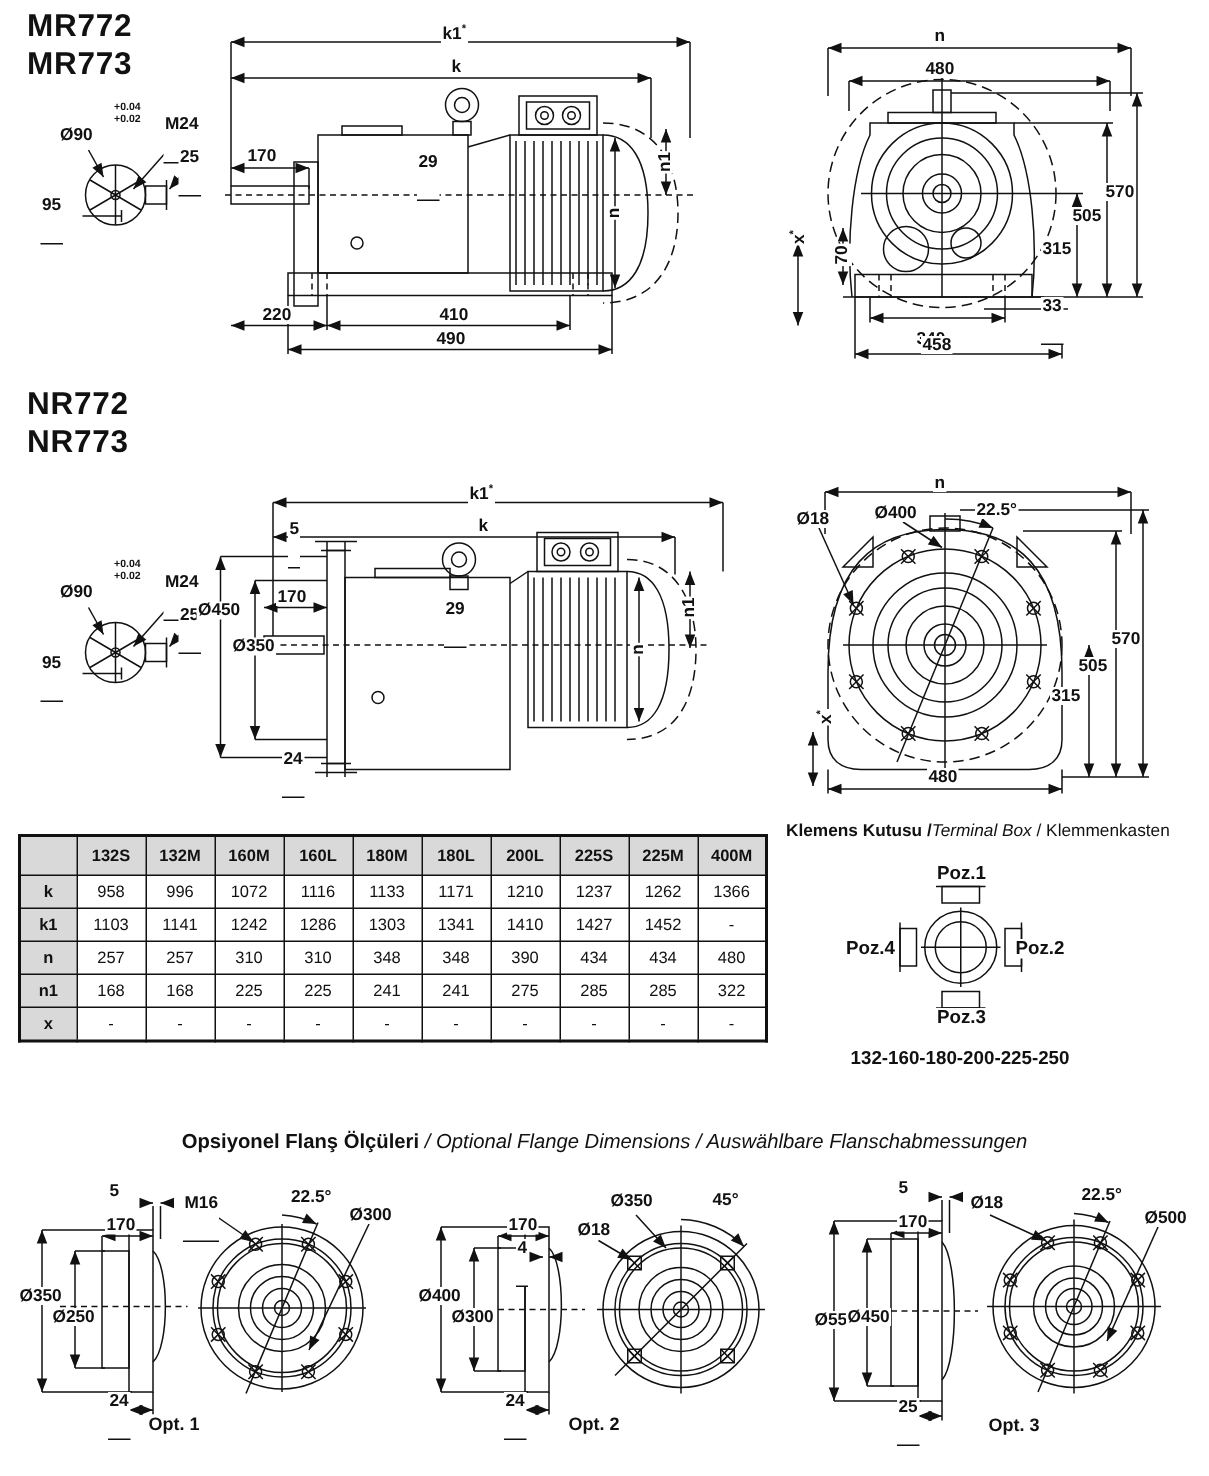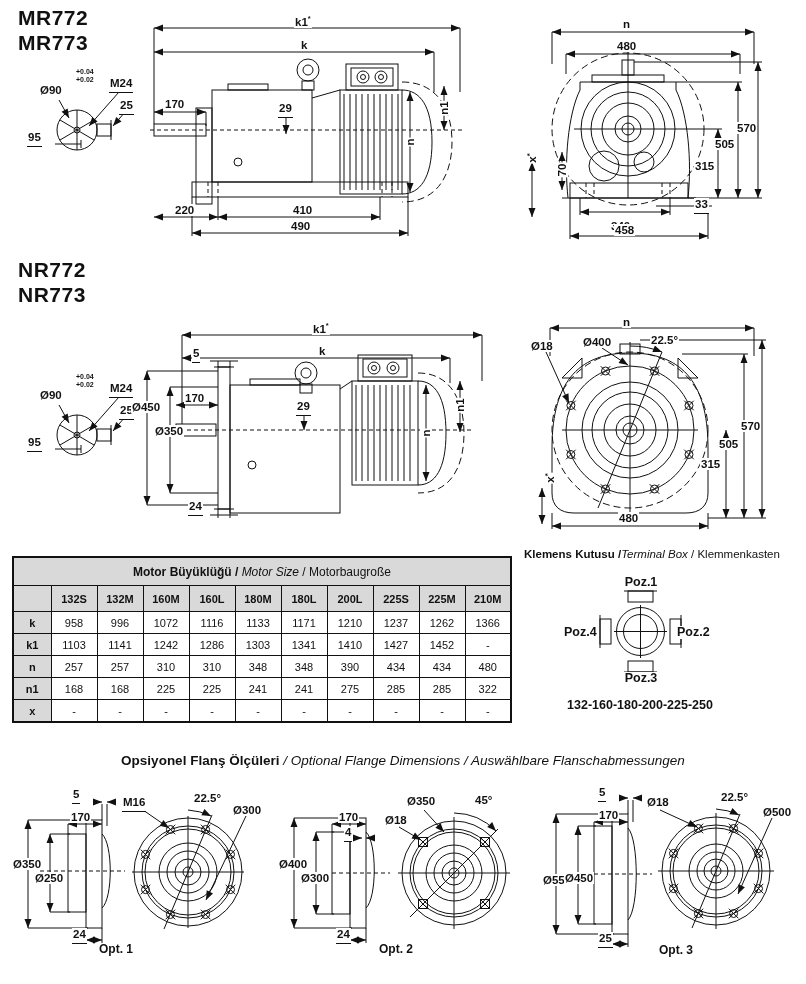--- a/index.html
+++ b/index.html
@@ -2,21 +2,21 @@
 <html><head>
 <meta charset="utf-8">
 <style>
 html,body{margin:0;padding:0}
 body{width:806px;height:984px;position:relative;background:#fff;font-family:"Liberation Sans",sans-serif;color:#111;overflow:hidden}
 .abs{position:absolute}
 .model{font-size:21px;font-weight:bold;line-height:25px;letter-spacing:.5px}
 .lbl{position:absolute;font-size:11.5px;font-weight:bold;line-height:1.05;white-space:nowrap;background:#fff;padding:0 1px;z-index:3}
 .lbl sup{font-size:7.5px}
 .sm{font-size:7px;line-height:1.1}
-.u{border-bottom:1.4px solid #111;padding-bottom:3px}
+.u{border-bottom:1.4px solid #111;padding-bottom:19px}
 .rot{transform:translate(-50%,-50%) rotate(-90deg)}
 .ctr{transform:translateX(-50%)}
 .cap{font-size:12px;font-weight:bold}
 svg.draw{position:absolute;overflow:visible;z-index:1}
 .draw line,.draw path,.draw rect,.draw circle,.draw polyline{fill:none;stroke:#111;stroke-width:1}
 .thk{stroke-width:1.7}
 .thn{stroke-width:.7}
 .dsh{stroke-dasharray:7 4;stroke-width:.8}
 .dsh2{stroke-dasharray:4 3;stroke-width:.7}
 .blk{fill:#111;stroke:none}
@@ -305,34 +305,31 @@
   <span class="lbl" style="left:96px;top:204px">480</span>
 </div>
 
 <table class="mtable">
   <colgroup>
       <col style="width:38px">
       <col span="10" style="width:46px">
     </colgroup>
   <thead>
     <tr>
-      <th class="title" colspan="11"><b>Motor Büyüklüğü / </b><i>Motor Size</i><span> / Motorbaugroße</span></th>
-    </tr>
-    <tr>
       <th></th>
     <th>132S</th>
         <th>132M</th>
         <th>160M</th>
         <th>160L</th>
         <th>180M</th>
         <th>180L</th>
         <th>200L</th>
         <th>225S</th>
         <th>225M</th>
-        <th>210M</th>
+        <th>400M</th>
       </tr>
   </thead>
   <tbody>
       <tr>
         <th>k</th>
         <td>958</td>
         <td>996</td>
         <td>1072</td>
         <td>1116</td>
         <td>1133</td>

